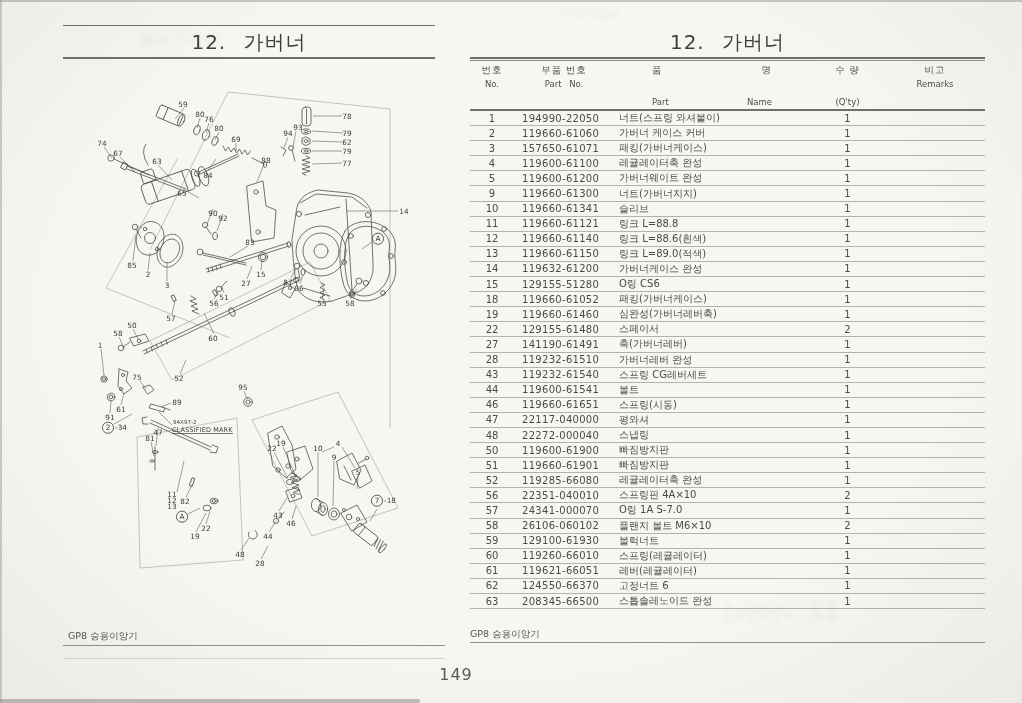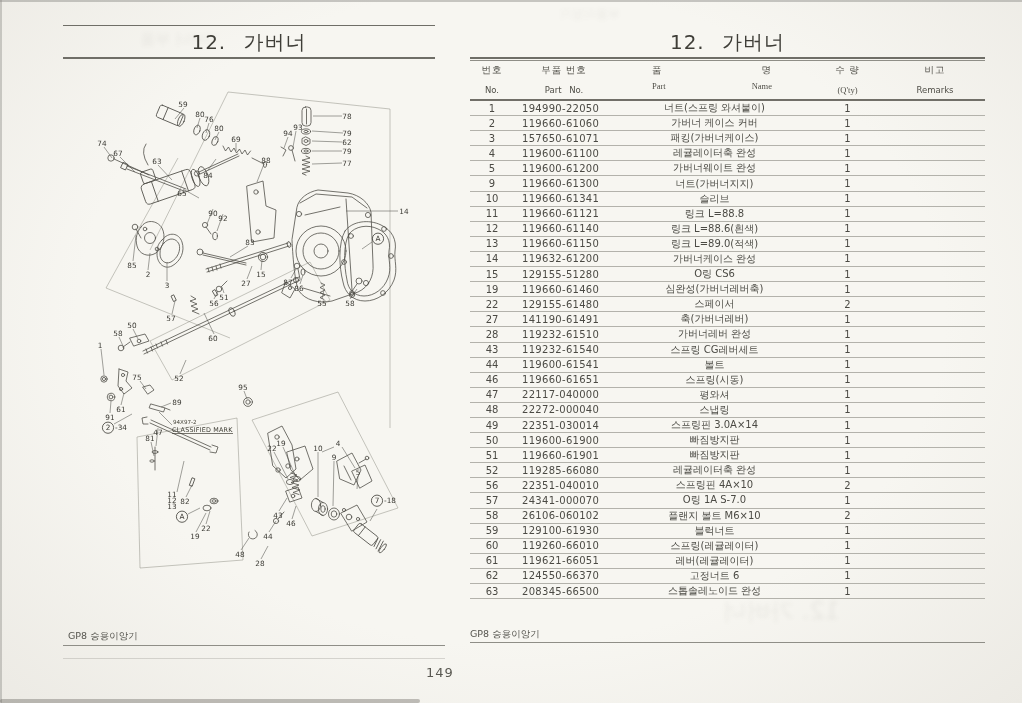--- a/index.html
+++ b/index.html
@@ -15,33 +15,33 @@
   .page-title{position:absolute;font-size:20px;letter-spacing:1px;word-spacing:10px;color:#3f3e38;text-align:center;}
   #title-left{left:63px;top:29px;width:372px;}
   #title-right{left:470px;top:29px;width:515px;}
   
   table.parts{position:absolute;left:470px;top:60px;width:515px;border-collapse:collapse;table-layout:fixed;}
   table.parts col.w-no{width:44px;} table.parts col.w-part{width:100px;}
   table.parts col.w-name{width:196px;} table.parts col.w-qty{width:75px;} table.parts col.w-rem{width:100px;}
   thead th{font-weight:normal;vertical-align:top;padding:3px 0 2px;height:33px;
     border-top:1px solid #8f8e87;border-bottom:2px solid #716f68;}
   thead .ko{font-size:9.5px;letter-spacing:1px;display:block;color:#504f48;font-family:Liberation Serif, serif;}
-  thead .en{font-size:8.5px;display:block;margin-top:8px;color:#504f48;}
+  thead .en{font-size:8.5px;display:block;margin-top:2px;color:#504f48;}
   thead .spread{display:flex;justify-content:space-between;width:120px;margin:0 auto;}
   tbody td{height:14.1px;font-size:10px;color:#4b4a44;border-bottom:1px solid #b3b2ab;
     padding:0;white-space:nowrap;overflow:hidden;}
   td.c-no{text-align:center;}
   td.c-part{padding-left:8px;letter-spacing:.3px;margin-left:20px;}
-  td.c-name{padding-left:5px;text-align:center;}
+  td.c-name{padding-left:5px;}
   td.c-qty{text-align:center;}
   .right-footer{position:absolute;left:470px;top:626px;width:515px;height:16px;
     font-size:9.5px;line-height:16px;color:#55544e;border-bottom:1px solid #8f8e87;}
   .left-footer{position:absolute;left:68px;top:630px;font-size:9.5px;color:#55544e;}
-  .page-number{position:absolute;left:426px;top:665px;width:60px;text-align:left;
-    font-size:13px;color:#5a5952;letter-spacing:1px;}
+  .page-number{position:absolute;left:426px;top:665px;width:60px;text-align:center;
+    font-size:16px;color:#5a5952;letter-spacing:1px;}
   
   svg#diagram{position:absolute;left:30px;top:70px;}
   #callouts text{font-size:7.3px;fill:#3b3a34;stroke:none;}
   #callouts circle{stroke:#3b3a34;stroke-width:.8;fill:none;}
   .mark-code{font-size:5.6px;fill:#454439;}
   .mark-classified{font-size:6.4px;fill:#3d3c33;letter-spacing:.2px;}
   .ghost{position:absolute;filter:blur(2px);opacity:.09;color:#6b6a5f;pointer-events:none;transform:scaleX(-1);}
 </style>
 </head>
 <body>
@@ -340,28 +340,28 @@
         </th>
         <th>
           <span class="ko">부품 번호</span>
           <span class="en" style="word-spacing:5px;">Part No.</span>
         </th>
         <th>
           <span class="ko spread">
               <span>품</span>
               <span>명</span>
             </span>
-          <span class="en spread" style="margin-top:4px;font-family:Liberation Serif, serif;">
+          <span class="en spread" style="margin-top:20px;">
               <span>Part</span>
               <span>Name</span>
             </span>
         </th>
         <th>
           <span class="ko">수 량</span>
-          <span class="en" style="margin-top:8px;font-family:Liberation Serif, serif;">(Q'ty)</span>
+          <span class="en" style="margin-top:20px;">(Q'ty)</span>
         </th>
         <th>
           <span class="ko">비고</span>
           <span class="en">Remarks</span>
         </th>
       </tr>
     </thead>
     <tbody>
         <tr>
           <td class="c-no">1</td>
@@ -441,20 +441,27 @@
           <td class="c-remarks"></td>
         </tr>
         <tr>
           <td class="c-no">15</td>
           <td class="c-part">129155-51280</td>
           <td class="c-name">O링 CS6</td>
           <td class="c-qty">1</td>
           <td class="c-remarks"></td>
         </tr>
         <tr>
+          <td class="c-no">18</td>
+          <td class="c-part">119660-61052</td>
+          <td class="c-name">패킹(가버너케이스)</td>
+          <td class="c-qty">1</td>
+          <td class="c-remarks"></td>
+        </tr>
+        <tr>
           <td class="c-no">19</td>
           <td class="c-part">119660-61460</td>
           <td class="c-name">심완성(가버너레버축)</td>
           <td class="c-qty">1</td>
           <td class="c-remarks"></td>
         </tr>
         <tr>
           <td class="c-no">22</td>
           <td class="c-part">129155-61480</td>
           <td class="c-name">스페이서</td>
@@ -504,27 +511,20 @@
           <td class="c-remarks"></td>
         </tr>
         <tr>
           <td class="c-no">48</td>
           <td class="c-part">22272-000040</td>
           <td class="c-name">스냅링</td>
           <td class="c-qty">1</td>
           <td class="c-remarks"></td>
         </tr>
         <tr>
-          <td class="c-no">49</td>
-          <td class="c-part">22351-030014</td>
-          <td class="c-name">스프링핀 3.0A×14</td>
-          <td class="c-qty">1</td>
-          <td class="c-remarks"></td>
-        </tr>
-        <tr>
           <td class="c-no">50</td>
           <td class="c-part">119600-61900</td>
           <td class="c-name">빠짐방지판</td>
           <td class="c-qty">1</td>
           <td class="c-remarks"></td>
         </tr>
         <tr>
           <td class="c-no">51</td>
           <td class="c-part">119660-61901</td>
           <td class="c-name">빠짐방지판</td>

